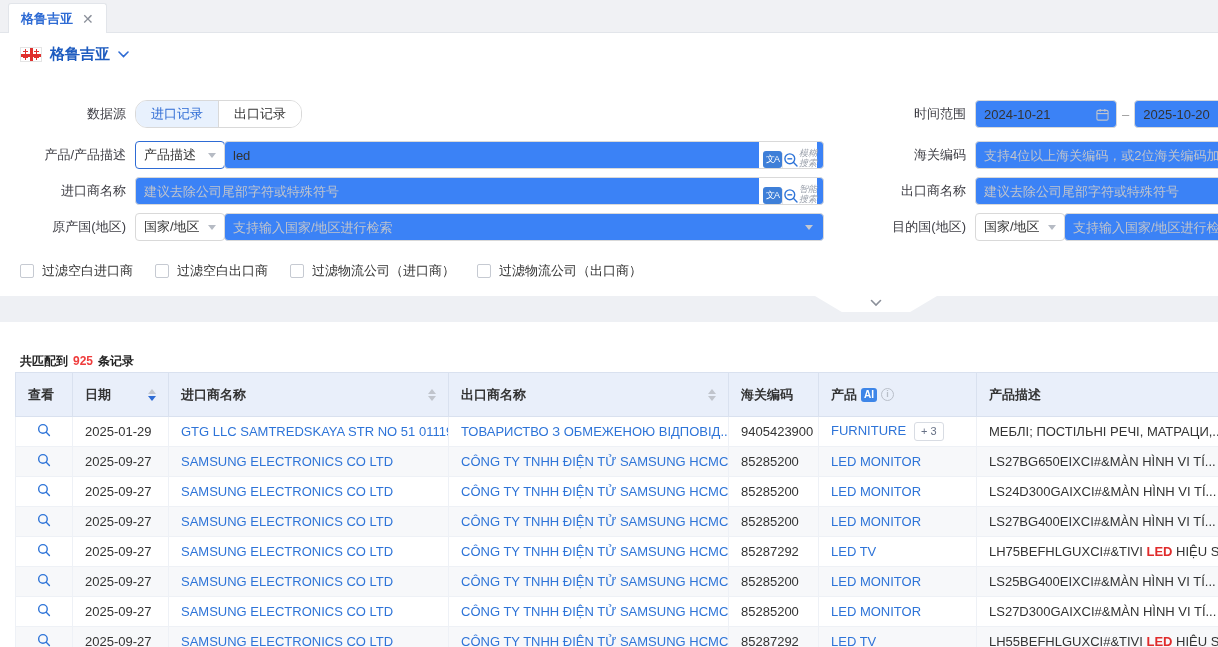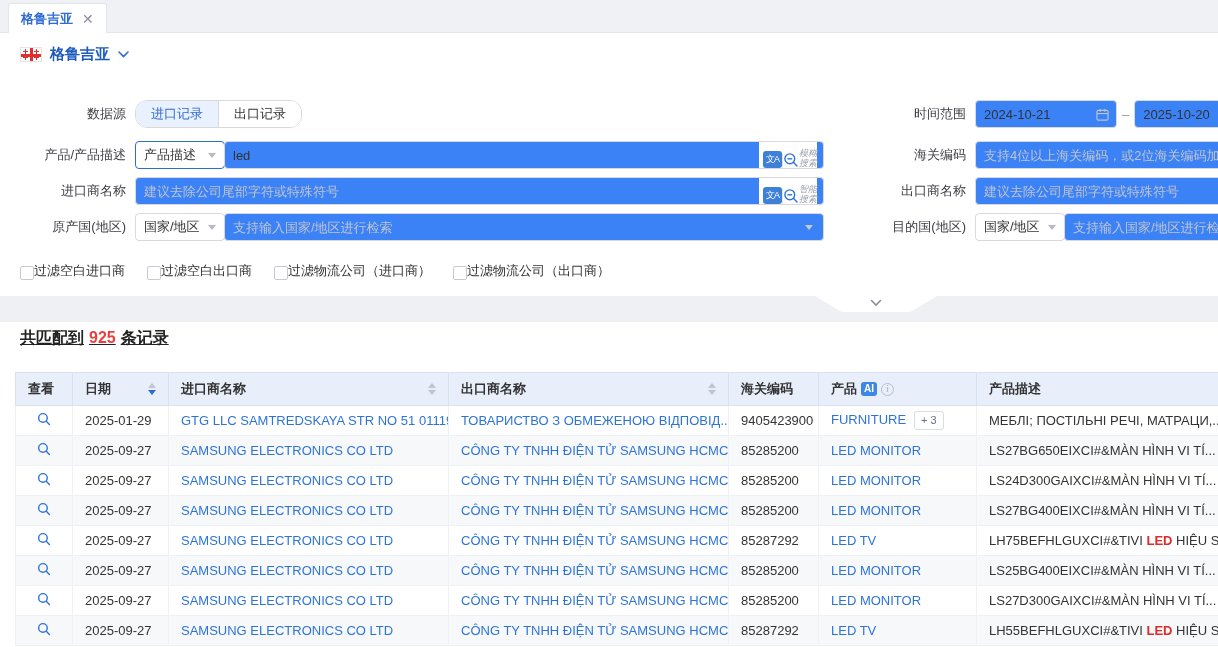--- a/index.html
+++ b/index.html
@@ -46,37 +46,37 @@
   .trans-icon { width:19px; height:17px; background:#3e7fd8; color:#fff; border-radius:3px; font-size:9px; display:flex; align-items:center; justify-content:center; letter-spacing:-1px; }
   .vdiv { width:1px; height:15px; background:#e2e4e9; }
   .mode-txt { font-size:9px; line-height:10px; color:#9aa0ab;font-style:italic; }
   .dd-caret { position:absolute; right:10px; top:11px; width:0; height:0; border-left:4px solid transparent; border-right:4px solid transparent; border-top:5px solid #c4c8d0; }
 
   .update-range { position:absolute; top:84px; right:2px; white-space:nowrap; color:#444; }
   .orange { color:#f5820d; font-weight:bold; }
   .range-dash { color:#999; margin:0 5px; }
 
   .cb-row { position:absolute; top:262px; left:20px; display:flex; gap:22px; align-items:center; }
-  .cb { display:flex; align-items:flex-end; gap:0; cursor:pointer; }
+  .cb { display:flex; align-items:center; gap:8px; cursor:pointer; }
   .cb .box { width:14px; height:14px; border:1px solid #c6cad2; border-radius:2px; background:#fff; flex:none; }
   .cb-label { color:#333; }
 
   
   .collapse-band { position:absolute; top:296px; left:0; width:1218px; height:26px; background:#eef0f4; }
   .collapse-tab { position:absolute; left:815px; top:0; width:122px; height:16px; background:#fff; clip-path:polygon(0 0,100% 0,78% 100%,22% 100%); display:flex; align-items:flex-start; justify-content:center; cursor:pointer; }
 
   
-  .results-line { position:absolute; top:328px; left:20px; font-size:16px; font-weight:bold; color:#222;text-decoration:underline; }
+  .results-line { position:absolute; top:353px; left:20px; font-size:12px; font-weight:bold; color:#222; }
   .results-count { color:#ef3c3c; margin:0 5px; }
 
   
   .table-wrap { position:absolute; top:372px; left:15px; width:1203px; height:275px; overflow:hidden; }
   table { border-collapse:collapse; table-layout:fixed; width:1261px; }
   col.c0{width:57px} col.c1{width:96px} col.c2{width:280px} col.c3{width:280px} col.c4{width:90px} col.c5{width:158px} col.c6{width:300px}
-  th { height:33px; background:#e9effa; border:1px solid #d9e1ef; border-left:none; font-weight:bold; color:#333; text-align:left; padding:0 12px; white-space:nowrap; overflow:hidden; }
+  th { height:44px; background:#e9effa; border:1px solid #d9e1ef; border-left:none; font-weight:bold; color:#333; text-align:left; padding:0 12px; white-space:nowrap; overflow:hidden; }
   th:first-child { border-left:1px solid #d9e1ef; }
   .th-flex { display:flex; align-items:center; justify-content:space-between; }
   .th-left { display:flex; align-items:center; gap:4px; }
   td { height:30px; border-right:1px solid #eef1f6; border-bottom:1px solid #eef1f6; padding:0 12px; white-space:nowrap; overflow:hidden; color:#333; }
   td:first-child { border-left:1px solid #eef1f6; text-align:center; padding:0; }
   tr.even td { background:#f7f8fa; }
   a.cell-link { color:#2e74d8; text-decoration:none; cursor:pointer; }
   .hl-red { color:#e02b2b; font-weight:bold; }
   .carets { display:inline-flex; flex-direction:column; gap:2px; cursor:pointer; }
   .tri-up { width:0; height:0; border-left:4px solid transparent; border-right:4px solid transparent; border-bottom:5px solid #c0c4cc; }

